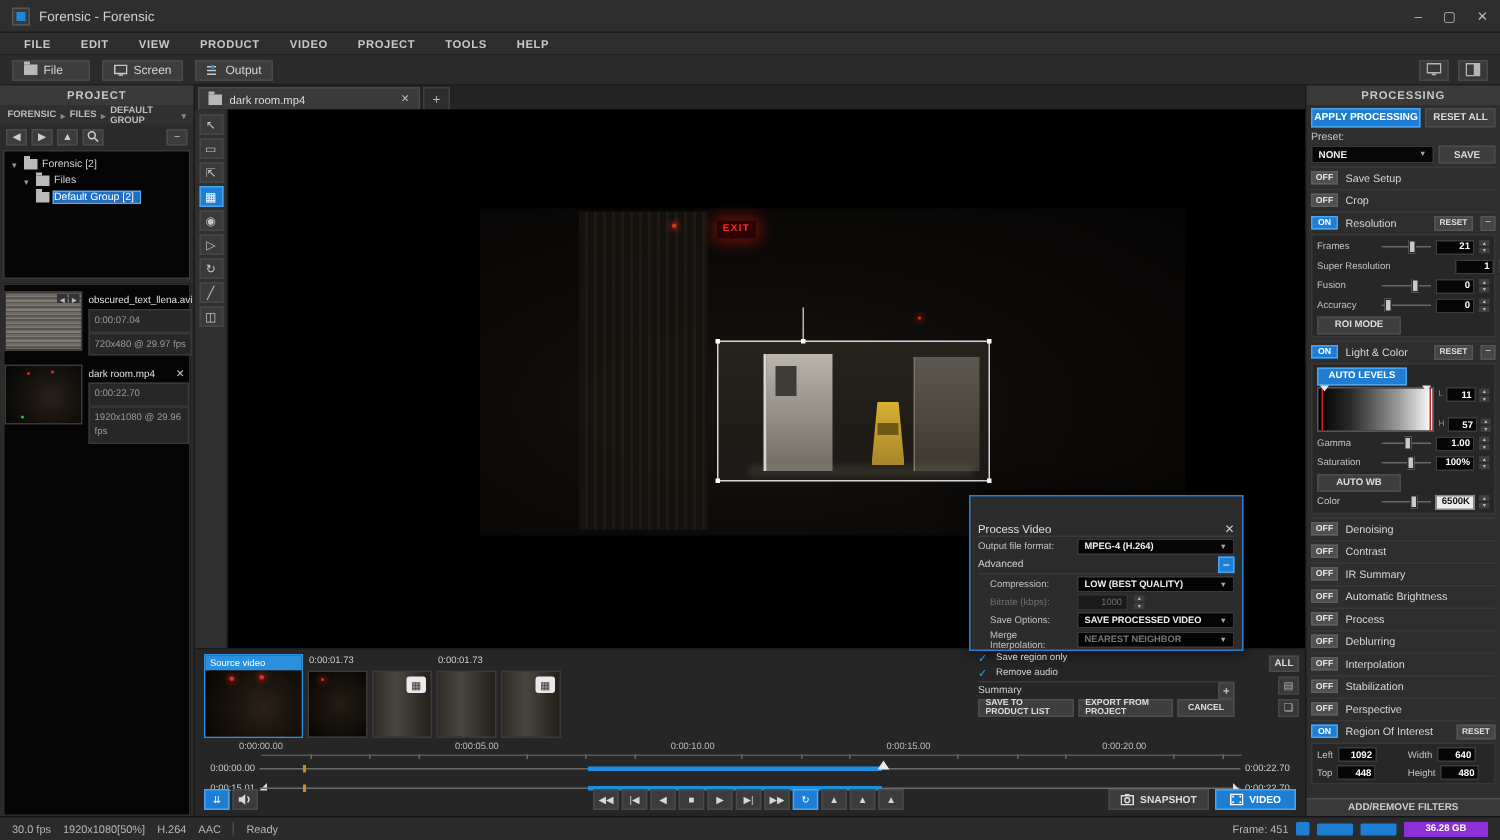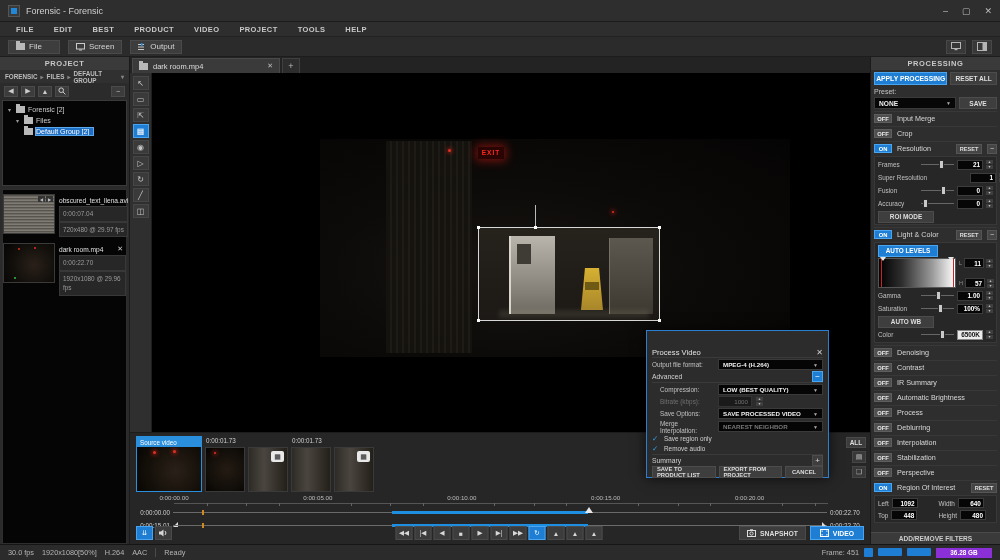--- a/index.html
+++ b/index.html
@@ -199,28 +199,28 @@
   .roigrid { display:grid; grid-template-columns:1fr 1fr; gap:2px 6px; }
   .roicell { display:flex; align-items:center; gap:3px; }
   .roicell .clabel { width:auto; }
   .addremove { margin-top:auto; height:12px; background:#3a3a3a; border-top:1px solid #4a4a4a;
                display:flex; align-items:center; justify-content:center; font-size:6.6px; font-weight:bold; color:#ccc; flex:none; }
 
   
   .statusbar { height:16px; background:#2b2b2b; border-top:1px solid #151515; display:flex; align-items:center;
                padding:0 8px; font-size:7.3px; color:#b5b5b5; }
   .statusbar .div { width:1px; height:9px; background:#4a4a4a; margin:0 8px; }
-  .stright { margin-left:auto; display:flex; gap:5px; }
+  .stright { margin-left:auto; display:flex; align-items:center; gap:5px; }
   .pill { width:24px; height:8px; background:#1e7ed4; border-radius:1px; }
   .sico { width:9px; height:9px; background:#1e7ed4; border-radius:1px; }
   .membadge { min-width:56px; height:10px; background:#8b2fd6; color:#fff; font-size:6.4px; font-weight:bold;
               display:flex; align-items:center; justify-content:center; padding:0 6px; }
 
   
-  .dialog { position:absolute; left:646px; top:330px; width:183px; height:148px; background:#2c2c2c;
+  .dialog { position:absolute; left:646px; top:330px; width:183px; height:104px; background:#2c2c2c;
             border:1px solid #2a7fd0; box-shadow:0 0 12px rgba(0,0,0,.7); z-index:50;
             display:flex; flex-direction:column; padding:17px 5px 4px; }
   .dtitle { height:13px; display:flex; align-items:center; font-size:7.6px; color:#e2e2e2; border-bottom:1px solid #3a3a3a; }
   .dtitle .x { margin-left:auto; font-size:8px; color:#ccc; }
   .drow { height:13px; display:flex; align-items:center; gap:4px; margin-top:1px; }
   .dlabel { width:62px; font-size:6.4px; color:#c0c0c0; flex:none; }
   .dlabel.ind { padding-left:8px; } .dlabel.dis { color:#6f6f6f; }
   .ddl { flex:1; height:11px; background:#050505; border:1px solid #3a3a3a; color:#efefef; font-size:6.2px; font-weight:bold;
          display:flex; align-items:center; padding:0 4px; }
   .ddl .car { margin-left:auto; color:#aaa; font-size:5px; }
@@ -256,21 +256,21 @@
     <span class="winctrl">
       <span>–</span>
       <span>▢</span>
       <span>✕</span>
     </span>
   </div>
 
   <div class="menubar">
     <span>FILE</span>
     <span>EDIT</span>
-    <span>BEST</span>
+    <span>VIEW</span>
     <span>PRODUCT</span>
     <span>VIDEO</span>
     <span>PROJECT</span>
     <span>TOOLS</span>
     <span>HELP</span>
   </div>
 
   <div class="toolbar">
     <span class="tbtn">
       <span class="fold"></span>
@@ -564,21 +564,21 @@
         <div class="presetrow">
           <span class="dd">
               <span>NONE</span>
               <span class="car">▼</span>
             </span>
           <span class="savebtn">SAVE</span>
         </div>
 
         <div class="frow">
           <span class="tg off">OFF</span>
-          <span class="fname">Input Merge</span>
+          <span class="fname">Save Setup</span>
         </div>
         <div class="frow">
           <span class="tg off">OFF</span>
           <span class="fname">Crop</span>
         </div>
 
         <div class="frow">
           <span class="tg on">ON</span>
           <span class="fname">Resolution</span>
           <span class="rst">RESET</span>

